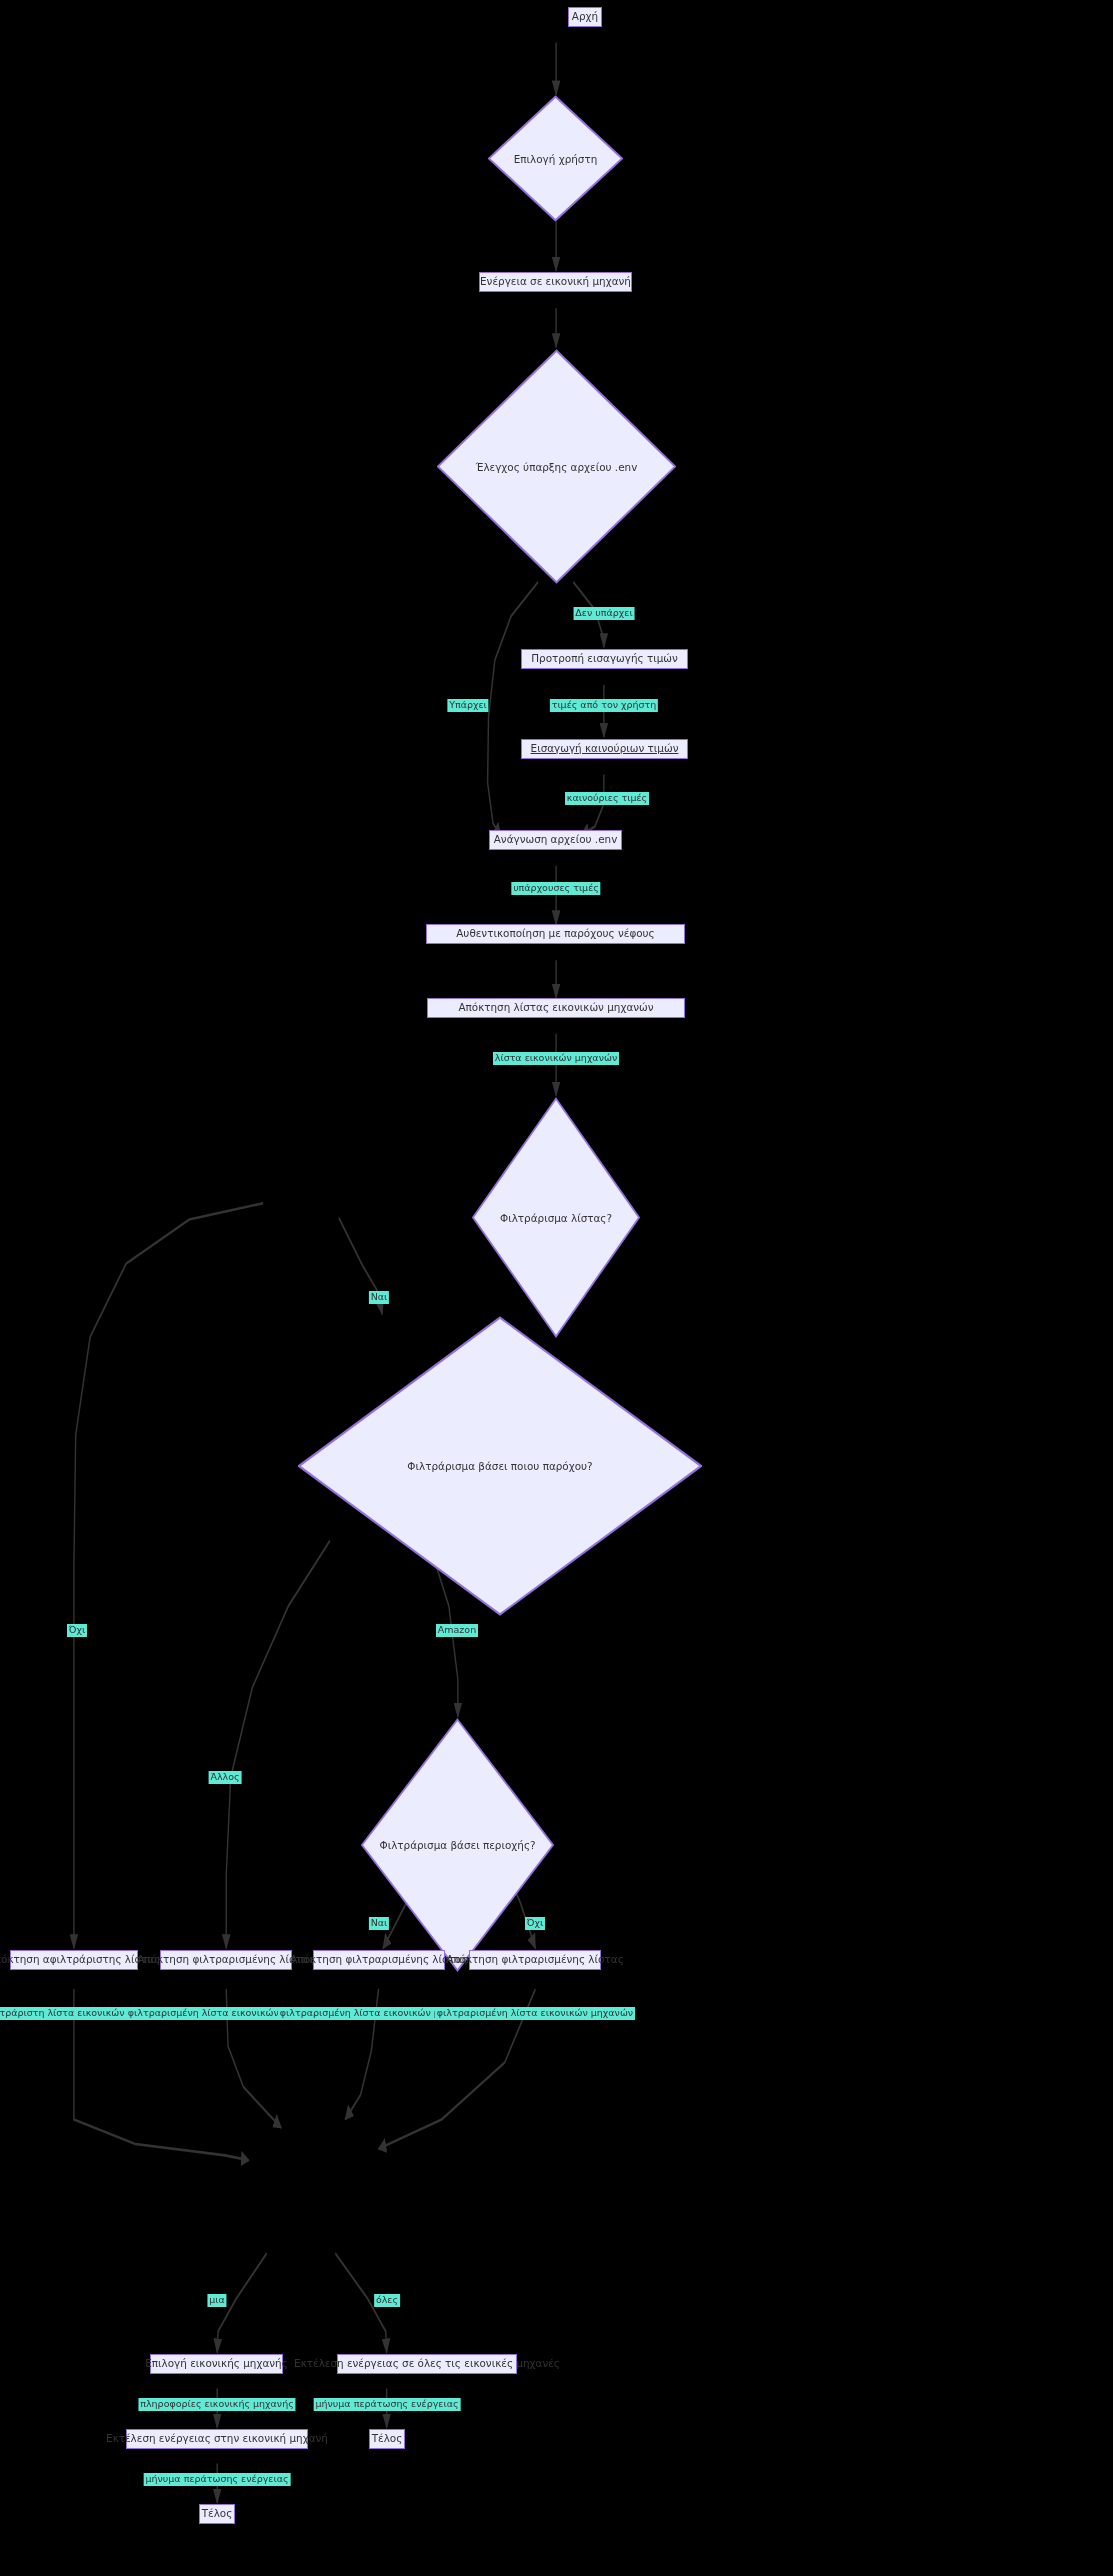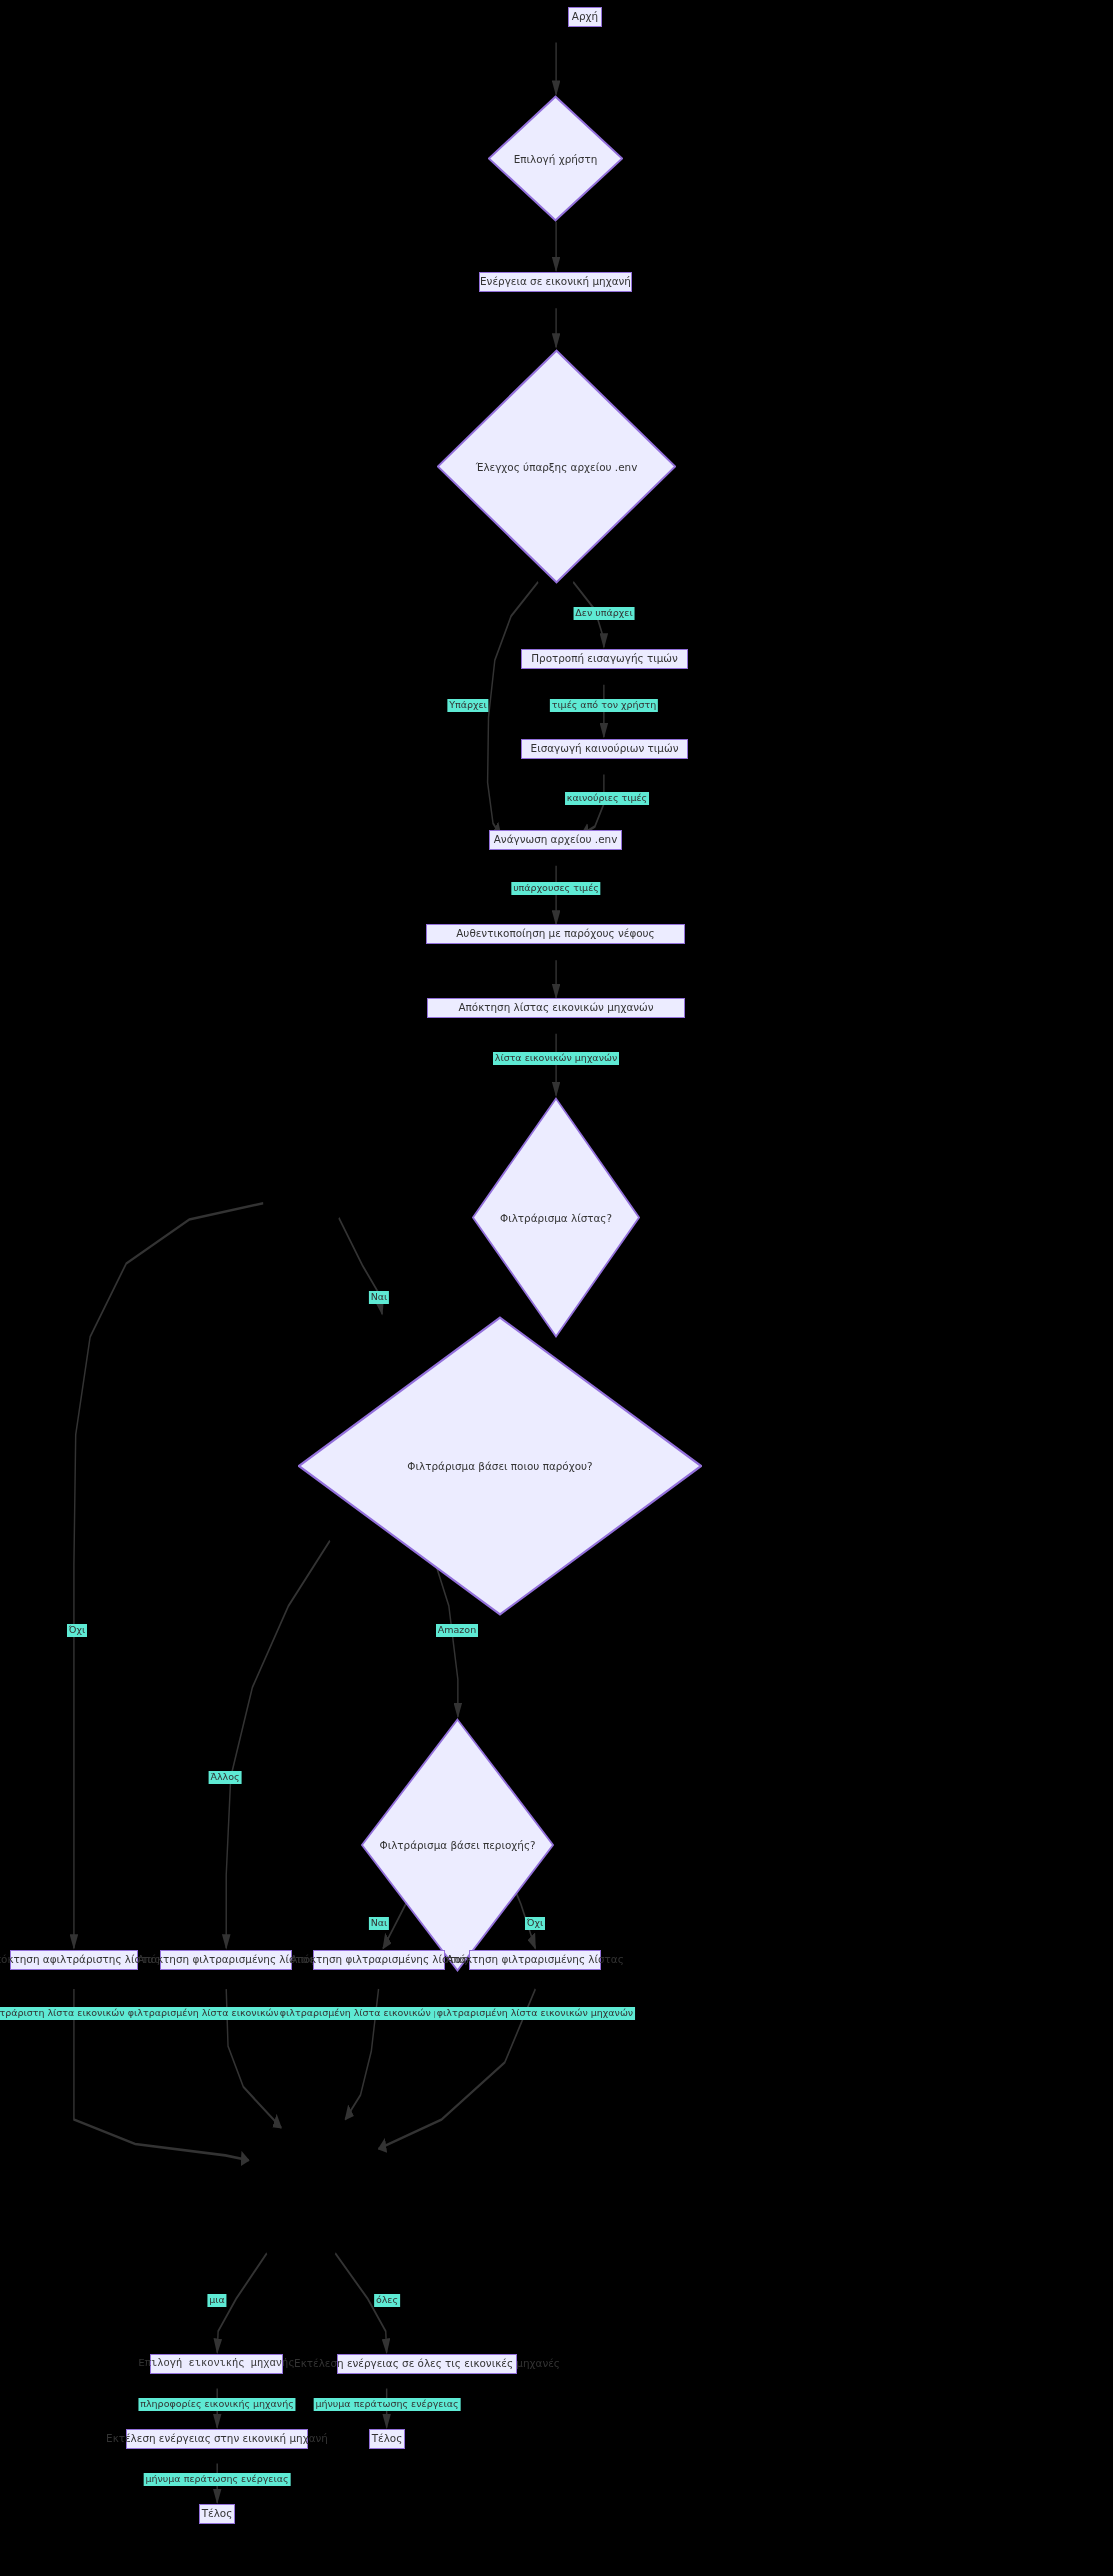--- a/index.html
+++ b/index.html
@@ -157,21 +157,21 @@
     <svg class="diamond-shape" viewBox="0 0 265 144" preserveAspectRatio="none">
       <polygon points="132.5,1 264,72 132.5,143 1,72" fill="#ECECFF" stroke="#9370DB" stroke-width="1.5"></polygon>
     </svg>
     <span class="diamond-label">Έλεγχος ύπαρξης αρχείου .env</span>
   </div>
 
   <div class="node rect" style="left: 521px; top: 649px; width: 167px; height: 20px;">
     <span>Προτροπή εισαγωγής τιμών</span>
   </div>
 
-  <div class="node rect" style="left: 521px; top: 739px; width: 167px; height: 20px;">
+  <div class="node rect" style="left: 521px; top: 739px; width: 167px; height: 20px; text-decoration: underline;">
     <span>Εισαγωγή καινούριων τιμών</span>
   </div>
 
   <div class="node rect" style="left: 489px; top: 830px; width: 133px; height: 20px;">
     <span>Ανάγνωση αρχείου .env</span>
   </div>
 
   <div class="node rect" style="left: 426px; top: 924px; width: 259px; height: 20px;">
     <span>Αυθεντικοποίηση με παρόχους νέφους</span>
   </div>
@@ -211,21 +211,21 @@
 
   <div class="node rect" style="left: 313px; top: 1950px; width: 132px; height: 20px;">
     <span>Απόκτηση φιλτραρισμένης λίστας</span>
   </div>
 
   <div class="node rect" style="left: 469px; top: 1950px; width: 132px; height: 20px;">
     <span>Απόκτηση φιλτραρισμένης λίστας</span>
   </div>
 
 
-  <div class="node rect" style="left: 150px; top: 2354px; width: 133px; height: 20px; font-family: Liberation Mono, monospace;">
+  <div class="node rect" style="left: 150px; top: 2354px; width: 133px; height: 20px;">
     <span>Επιλογή εικονικής μηχανής</span>
   </div>
 
   <div class="node rect" style="left: 126px; top: 2429px; width: 182px; height: 20px;">
     <span>Εκτέλεση ενέργειας στην εικονική μηχανή</span>
   </div>
 
   <div class="node rect" style="left: 199px; top: 2504px; width: 36px; height: 20px;">
     <span>Τέλος</span>
   </div>

